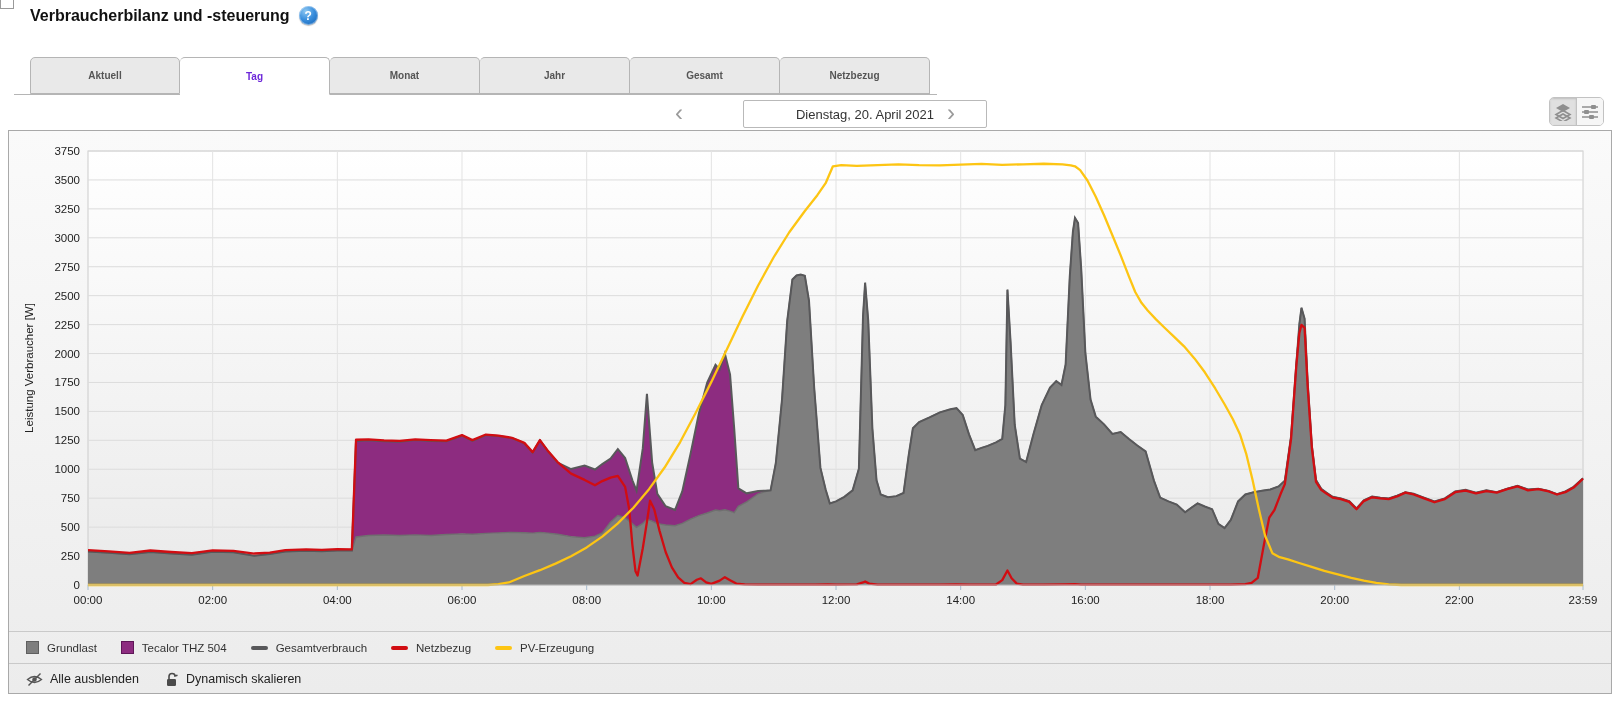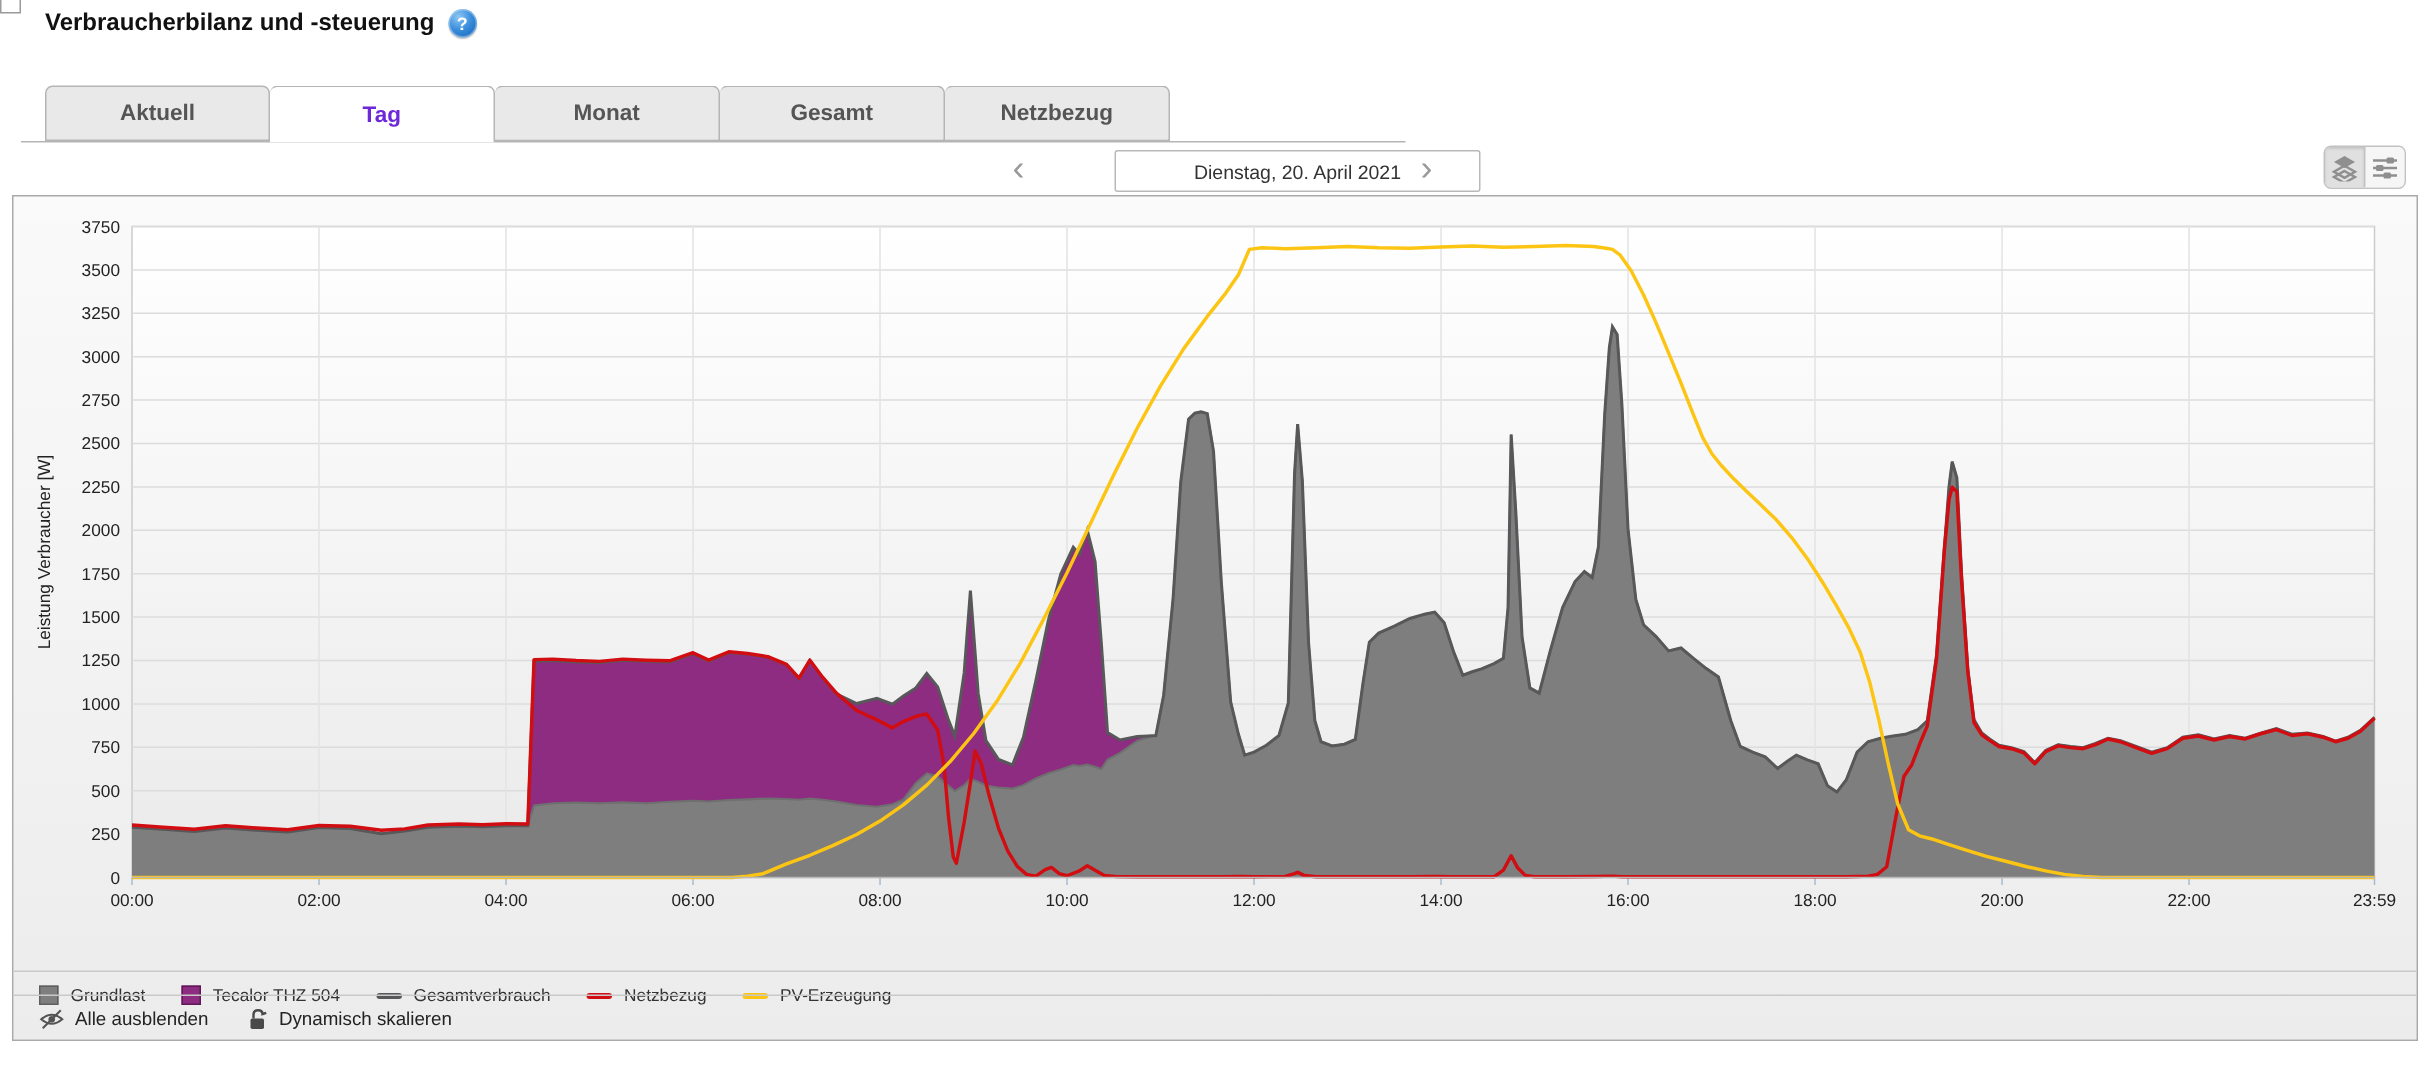--- a/index.html
+++ b/index.html
@@ -5,21 +5,21 @@
   html,body{margin:0;padding:0;background:#ffffff;}
   body{font-family:"Liberation Sans",sans-serif;color:#222;width:1621px;height:712px;position:relative;overflow:hidden;}
   .corner-artifact{position:absolute;left:0;top:-3px;width:12px;height:10px;border:1px solid #9a9a9a;background:#fff;}
   .page-title{position:absolute;left:30px;top:6px;font-size:16px;font-weight:bold;color:#111;display:flex;align-items:flex-end;gap:9px;}
   .help-badge{display:inline-flex;align-items:center;justify-content:center;width:19px;height:19px;border-radius:50%;
     background:radial-gradient(circle at 35% 28%, #8ec8f2 0%, #3b8fdd 45%, #0d5cb0 100%);color:#fff;font-size:12px;font-weight:bold;
     box-shadow:inset 0 0 0 1px rgba(255,255,255,.35), 0 1px 1px rgba(0,0,0,.25);cursor:pointer;}
   
   .tab-strip{position:absolute;left:30px;top:57px;display:flex;z-index:3;}
   .tab{width:150px;height:37px;box-sizing:border-box;border:1px solid #b5b5b5;border-left-width:0;background:#e9e9e9;
-    display:flex;align-items:center;justify-content:center;font-size:15px;font-weight:bold;color:#555;
+    display:flex;align-items:center;justify-content:center;font-size:10px;font-weight:bold;color:#555;
     border-radius:5px 5px 0 0;cursor:pointer;}
   .tab:first-child{border-left-width:1px;}
   .tab.active{background:#ffffff;color:#6d28d9;border-bottom-color:#ffffff;height:38px;}
   .tab-underline{position:absolute;left:14px;top:94px;width:923px;border-top:1px solid #b5b5b5;}
   
   .date-nav{position:absolute;left:0;top:99px;width:1621px;height:30px;}
   .nav-arrow{position:absolute;top:2px;width:22px;height:26px;color:#9a9a9a;font-size:24px;line-height:24px;text-align:center;cursor:pointer;user-select:none;}
   .nav-prev{left:668px;}
   .nav-next{left:940px;}
   .date-box{position:absolute;left:695px;top:1px;width:242px;height:26px;border:1px solid #b9b9b9;border-radius:2px;background:#fff;
@@ -27,21 +27,21 @@
   
   .view-toggle{position:absolute;left:1549px;top:97px;display:flex;border:1px solid #c2c2c2;border-radius:5px;overflow:hidden;background:#f6f6f6;z-index:4;}
   .vt-btn{width:26px;height:27px;display:flex;align-items:center;justify-content:center;cursor:pointer;background:#f6f6f6;}
   .vt-btn.selected{background:#e0e0e0;box-shadow:inset 0 1px 2px rgba(0,0,0,.15);}
   .vt-btn + .vt-btn{border-left:1px solid #c2c2c2;}
   
   .panel{position:absolute;left:8px;top:130px;width:1604px;height:564px;box-sizing:border-box;border:1px solid #a9a9a9;
     background:linear-gradient(#fafafa,#ececec);}
   .chart-wrap{position:absolute;left:0;top:0;width:1602px;height:500px;}
   .legend-row{position:absolute;left:0;top:500px;width:1602px;height:32px;border-top:1px solid #c9c9c9;
-    display:flex;align-items:center;padding-left:17px;box-sizing:border-box;gap:24px;margin-top:16px;}
+    display:flex;align-items:center;padding-left:17px;box-sizing:border-box;gap:24px;}
   .legend-item{display:flex;align-items:center;gap:8px;font-size:11.5px;color:#333;cursor:pointer;}
   .sw-area{width:13px;height:13px;box-sizing:border-box;}
   .sw-line{width:17px;height:4px;border-radius:2px;}
   .controls-row{position:absolute;left:0;top:532px;width:1602px;height:31px;border-top:1px solid #c9c9c9;
     display:flex;align-items:center;padding-left:17px;box-sizing:border-box;gap:26px;font-size:12.5px;color:#222;}
   .ctl-item{display:flex;align-items:center;gap:7px;cursor:pointer;}
   text{font-family:"Liberation Sans",sans-serif;}
 </style>
 </head>
 <body>
@@ -50,20 +50,21 @@
 
 <div class="page-title">
   <span>Verbraucherbilanz und -steuerung</span>
   <span class="help-badge">?</span>
 </div>
 
 <div class="tab-strip" id="tabStrip">
     <div class="tab">Aktuell</div>
     <div class="tab active">Tag</div>
     <div class="tab">Monat</div>
+    <div class="tab">Jahr</div>
     <div class="tab">Gesamt</div>
     <div class="tab">Netzbezug</div>
   </div>
 <div class="tab-underline"></div>
 
 <div class="date-nav">
   <div class="nav-arrow nav-prev">‹</div>
   <div class="date-box">Dienstag, 20. April 2021</div>
   <div class="nav-arrow nav-next">›</div>
 </div>

